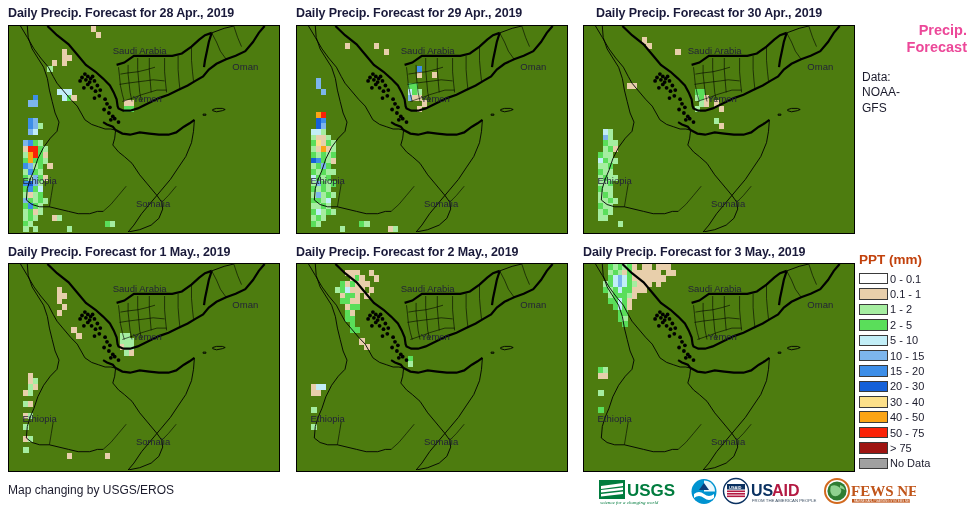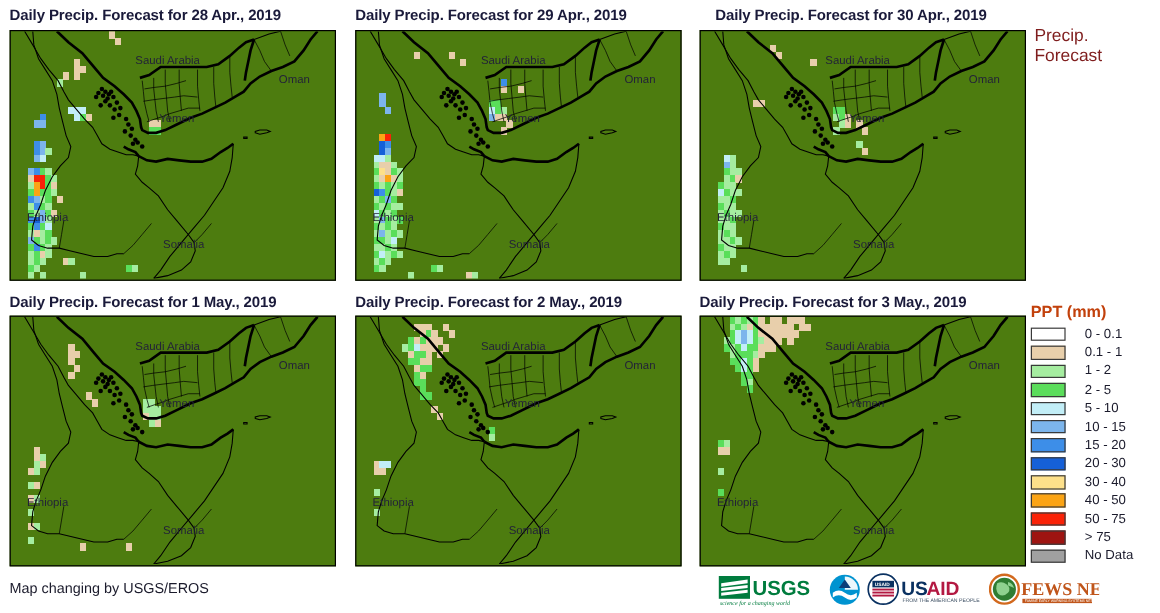--- a/index.html
+++ b/index.html
@@ -15,30 +15,30 @@
   .cell{shape-rendering:crispEdges;}
   .geo-line{fill:none;stroke:#000;stroke-width:0.9;}
   .geo-line-bold{fill:none;stroke:#000;stroke-width:2.2;}
   .geo-line-thin{fill:none;stroke:#000;stroke-width:0.6;}
   .geo-fill{fill:#000;}
   .country-label{font-family:"Liberation Sans",sans-serif;font-size:9.5px;
       fill:#232338;}
 
   
   #info-col{position:absolute;left:862px;top:22px;width:105px;}
-  .info-title{font-size:14.5px;font-weight:normal;line-height:1.2;color:#7f1d1d;}
+  .info-title{font-size:14.5px;font-weight:bold;line-height:1.2;color:#ec4899;text-align:right;}
   .info-block{font-size:12px;line-height:1.28;color:#1b1b2c;margin-top:13px;}
 
   
   #legend{position:absolute;left:859px;top:252px;width:108px;}
   .legend-title{font-size:13.5px;font-weight:bold;color:#c2410c;margin-bottom:4px;}
   .legend-row{display:flex;align-items:center;height:15.4px;}
   .swatch{width:29px;height:11.5px;border:1px solid #3a3a3a;box-sizing:border-box;
       flex:0 0 auto;}
-  .legend-label{font-size:11px;color:#1b1b2c;margin-left:16px;white-space:nowrap;}
+  .legend-label{font-size:11px;color:#1b1b2c;margin-left:2px;white-space:nowrap;}
 
   
   #footer-text{position:absolute;left:8px;top:483px;font-size:12px;color:#1b1b2c;}
   #logo-bar{position:absolute;left:598px;top:476px;height:32px;display:flex;
       align-items:center;gap:4px;}
   .logo{height:30px;display:block;}
 </style>
 </head>
 <body>
 
@@ -903,20 +903,25 @@
         </svg>
       </div>
     </div>
   </div>
 
 <div id="info-col">
   <div class="info-title">
     <div>Precip.</div>
     <div>Forecast</div>
   </div>
+  <div class="info-block">
+    <div>Data:</div>
+    <div>NOAA-</div>
+    <div>GFS</div>
+  </div>
 </div>
 
 <div id="legend">
   <div class="legend-title">PPT (mm)</div>
   <div id="legend-rows">
       <div class="legend-row">
         <span class="swatch" style="background:#ffffff"></span>
         <span class="legend-label">0 - 0.1</span>
       </div>
       <div class="legend-row">

